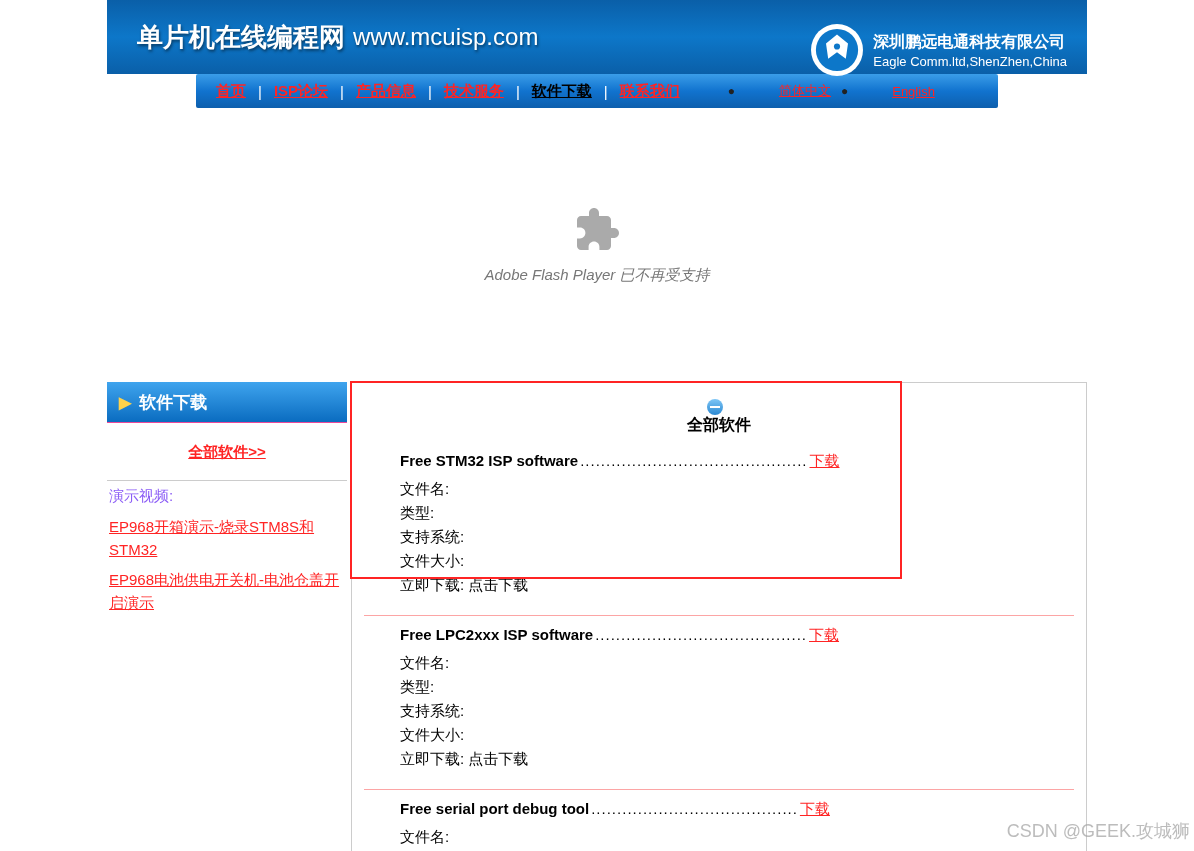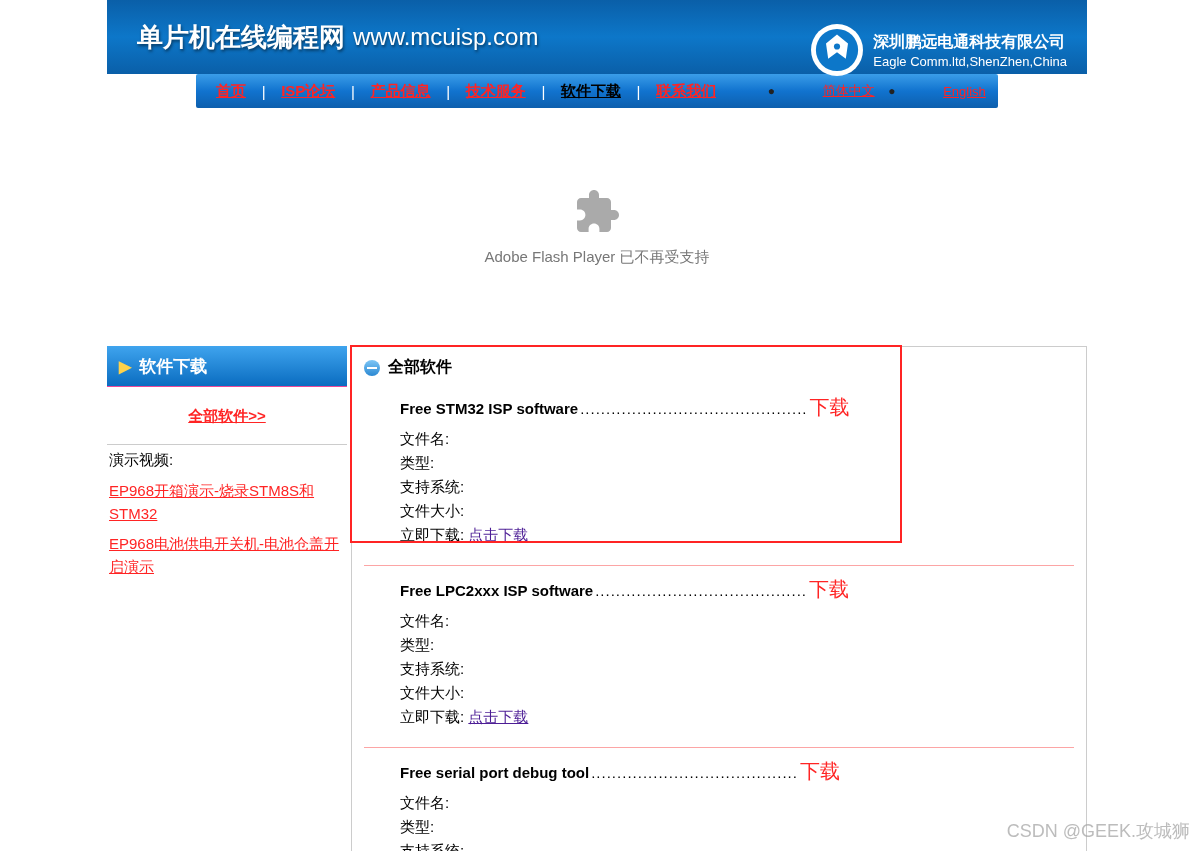--- a/index.html
+++ b/index.html
@@ -51,21 +51,20 @@
     
     .nav-bar {
       width: 802px;
       margin: 0 auto;
       height: 34px;
       background: linear-gradient(180deg, #3a9de8 0%, #1173cf 50%, #0d5fad 100%);
       display: flex;
       align-items: center;
       padding: 0 12px;
       border-radius: 2px;
-      justify-content: space-between;
     }
     .nav-item {
       color: #ff2424;
       font-size: 15px;
       font-weight: bold;
       text-decoration: underline;
       padding: 0 8px;
       cursor: pointer;
     }
     .nav-item.active { color: #000; }
@@ -75,26 +74,27 @@
       color: #ff2424;
       font-size: 13px;
       text-decoration: underline;
       cursor: pointer;
     }
     .nav-lang-dot { color: #222; margin: 0 4px 0 10px; font-size: 12px; }
     
     .flash-area {
       width: 980px;
       margin: 0 auto;
-      height: 238px;
+      height: 274px;
       display: flex;
       flex-direction: column;
       align-items: center;
       justify-content: center;
       color: #777;
+      font-style: italic;
     }
     .flash-area svg { width: 48px; height: 48px; margin-bottom: 12px; fill: #aaa; }
     .flash-text { font-size: 15px; }
     
     .content-wrap {
       width: 980px;
       margin: 0 auto;
       display: flex;
       align-items: flex-start;
     }
@@ -119,21 +119,21 @@
       text-align: center;
       color: #ff2424;
       font-size: 15px;
       font-weight: bold;
       text-decoration: underline;
       padding: 10px 0 18px;
       cursor: pointer;
     }
     .sidebar-demo-label {
       font-size: 15px;
-      color: #000000;
+      color: #8b5cf6;
       padding: 6px 2px;
       border-top: 1px solid #ccc;
     }
     .sidebar-demo-link {
       display: block;
       color: #ff2424;
       font-size: 15px;
       text-decoration: underline;
       padding: 4px 2px;
       line-height: 1.5;
@@ -148,23 +148,24 @@
       left: -2px;
       top: -2px;
       width: 552px;
       height: 198px;
       pointer-events: none;
       z-index: 10;
     }
     .section-header {
       display: flex;
       align-items: center;
-      padding: 10px 12px 6px;
+      padding: 16px 12px 6px;
       font-size: 16px;
       font-weight: bold;
+      flex-direction: column;
     }
     .section-icon {
       width: 16px;
       height: 16px;
       border-radius: 50%;
       background: linear-gradient(180deg, #7ec6f6, #2a88d2);
       margin-right: 8px;
       position: relative;
     }
     .section-icon::after {
@@ -194,25 +195,26 @@
     .software-title { font-weight: bold; }
     .software-dots {
       flex: 0 0 auto;
       letter-spacing: 1px;
       color: #000;
       font-size: 15px;
       padding: 0 2px;
     }
     .software-download-badge {
       color: #ff2424;
-      font-size: 20px;
-      cursor: pointer;
+      font-size: 15px;
+      cursor: pointer;
+      text-decoration: underline;
     }
     .software-field { font-size: 15px; color: #000; line-height: 1.6; }
-    .software-field-link { color: #4c1d95; text-decoration: underline; cursor: pointer; }
+    .software-field-link { color: #000000; cursor: pointer; }
     
     .watermark {
       position: fixed;
       right: 4px;
       bottom: 8px;
       color: rgba(160,160,160,0.7);
       font-size: 18px;
     }
   </style>
 </head>

